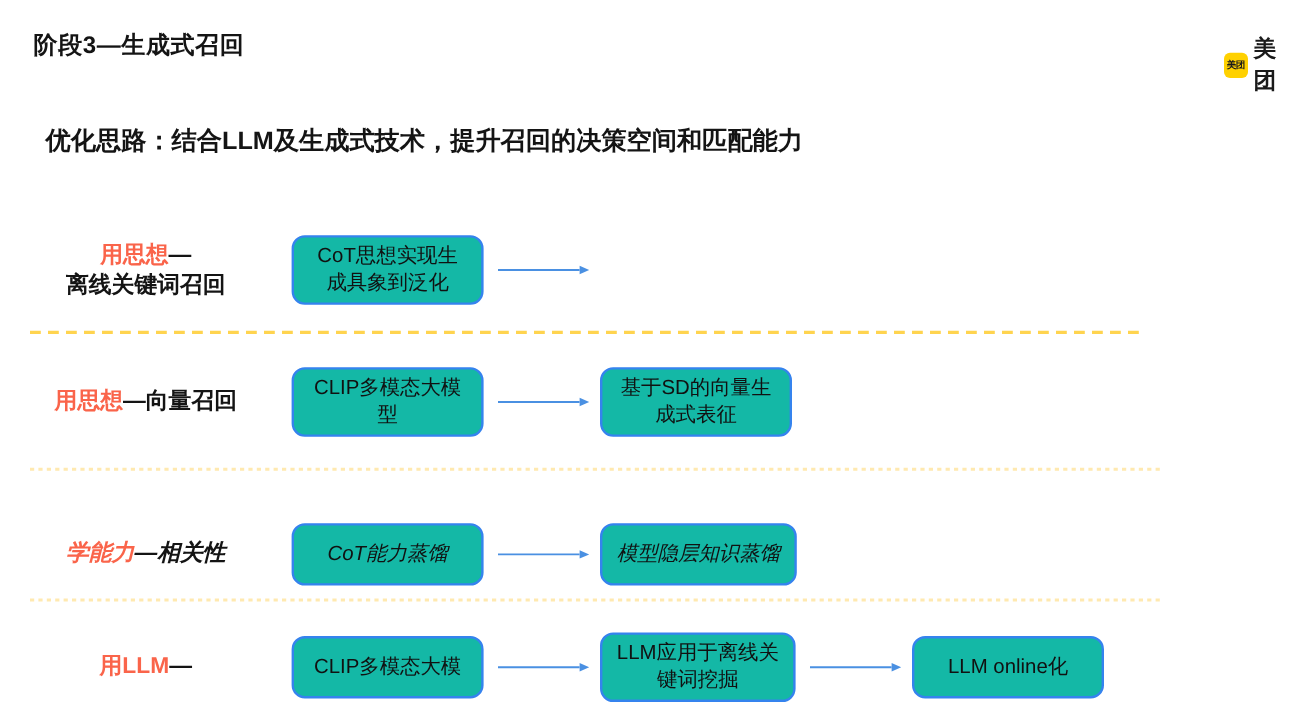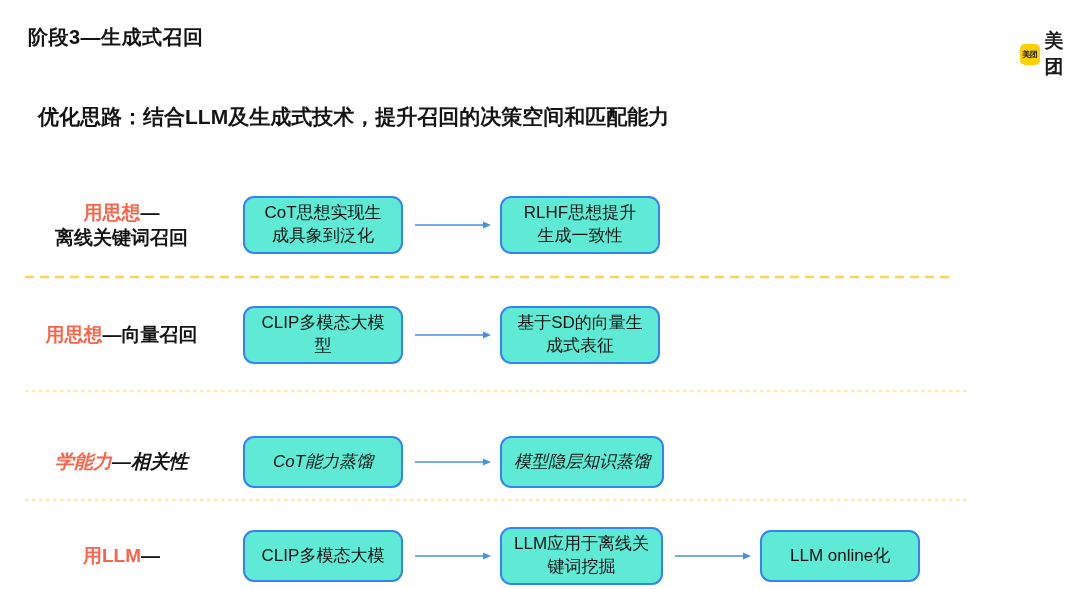--- a/index.html
+++ b/index.html
@@ -36,21 +36,21 @@
     width:243px;flex:0 0 243px;text-align:center;
     font-size:19px;font-weight:800;line-height:1.32;
   }
   .accent{color:#fa644a;}
   .flow-box{
     box-sizing:border-box;flex:0 0 auto;
     min-width:160px;min-height:52px;padding:4px 12px;
     border:2px solid #3583ee;border-radius:11px;
     display:flex;align-items:center;justify-content:center;
     font-size:17px;line-height:1.35;text-align:center;
-    white-space:pre-line;background:#5eead4;color:#111;
+    white-space:pre-line;background:#14b8a6;color:#111;
   }
   .arrow{flex:0 0 97px;width:97px;height:16px;}
   .divider{position:absolute;left:25px;height:4px;}
   .divider-1{top:275px;} .divider-2{top:389px;} .divider-3{top:498px;}
 </style>
 </head>
 <body>
 
 <div class="slide-title">阶段3—生成式召回</div>
 
@@ -65,22 +65,20 @@
   <div class="row-label">
     <div><span class="accent">用思想</span><span>—</span></div>
     <div>离线关键词召回</div>
   </div>
   <div class="flow-box"><span>CoT思想实现生
 成具象到泛化</span></div>
   <svg class="arrow" viewBox="0 0 97 16">
     <line x1="12" y1="8" x2="80" y2="8" stroke="#4a90e2" stroke-width="1.6"></line>
     <polygon points="80,4.5 88,8 80,11.5" fill="#4a90e2"></polygon>
   </svg>
-  <div class="flow-box"><span>RLHF思想提升
-生成一致性</span></div>
 </div>
 
 <svg class="divider divider-1" width="930" height="4" viewBox="0 0 930 4">
   <line x1="0" y1="2" x2="930" y2="2" stroke="#ffd44f" stroke-width="2.6" stroke-dasharray="9 6"></line>
 </svg>
 
 <div class="flow-row row-2">
   <div class="row-label">
     <div><span class="accent">用思想</span><span>—向量召回</span></div>
     <div></div>

